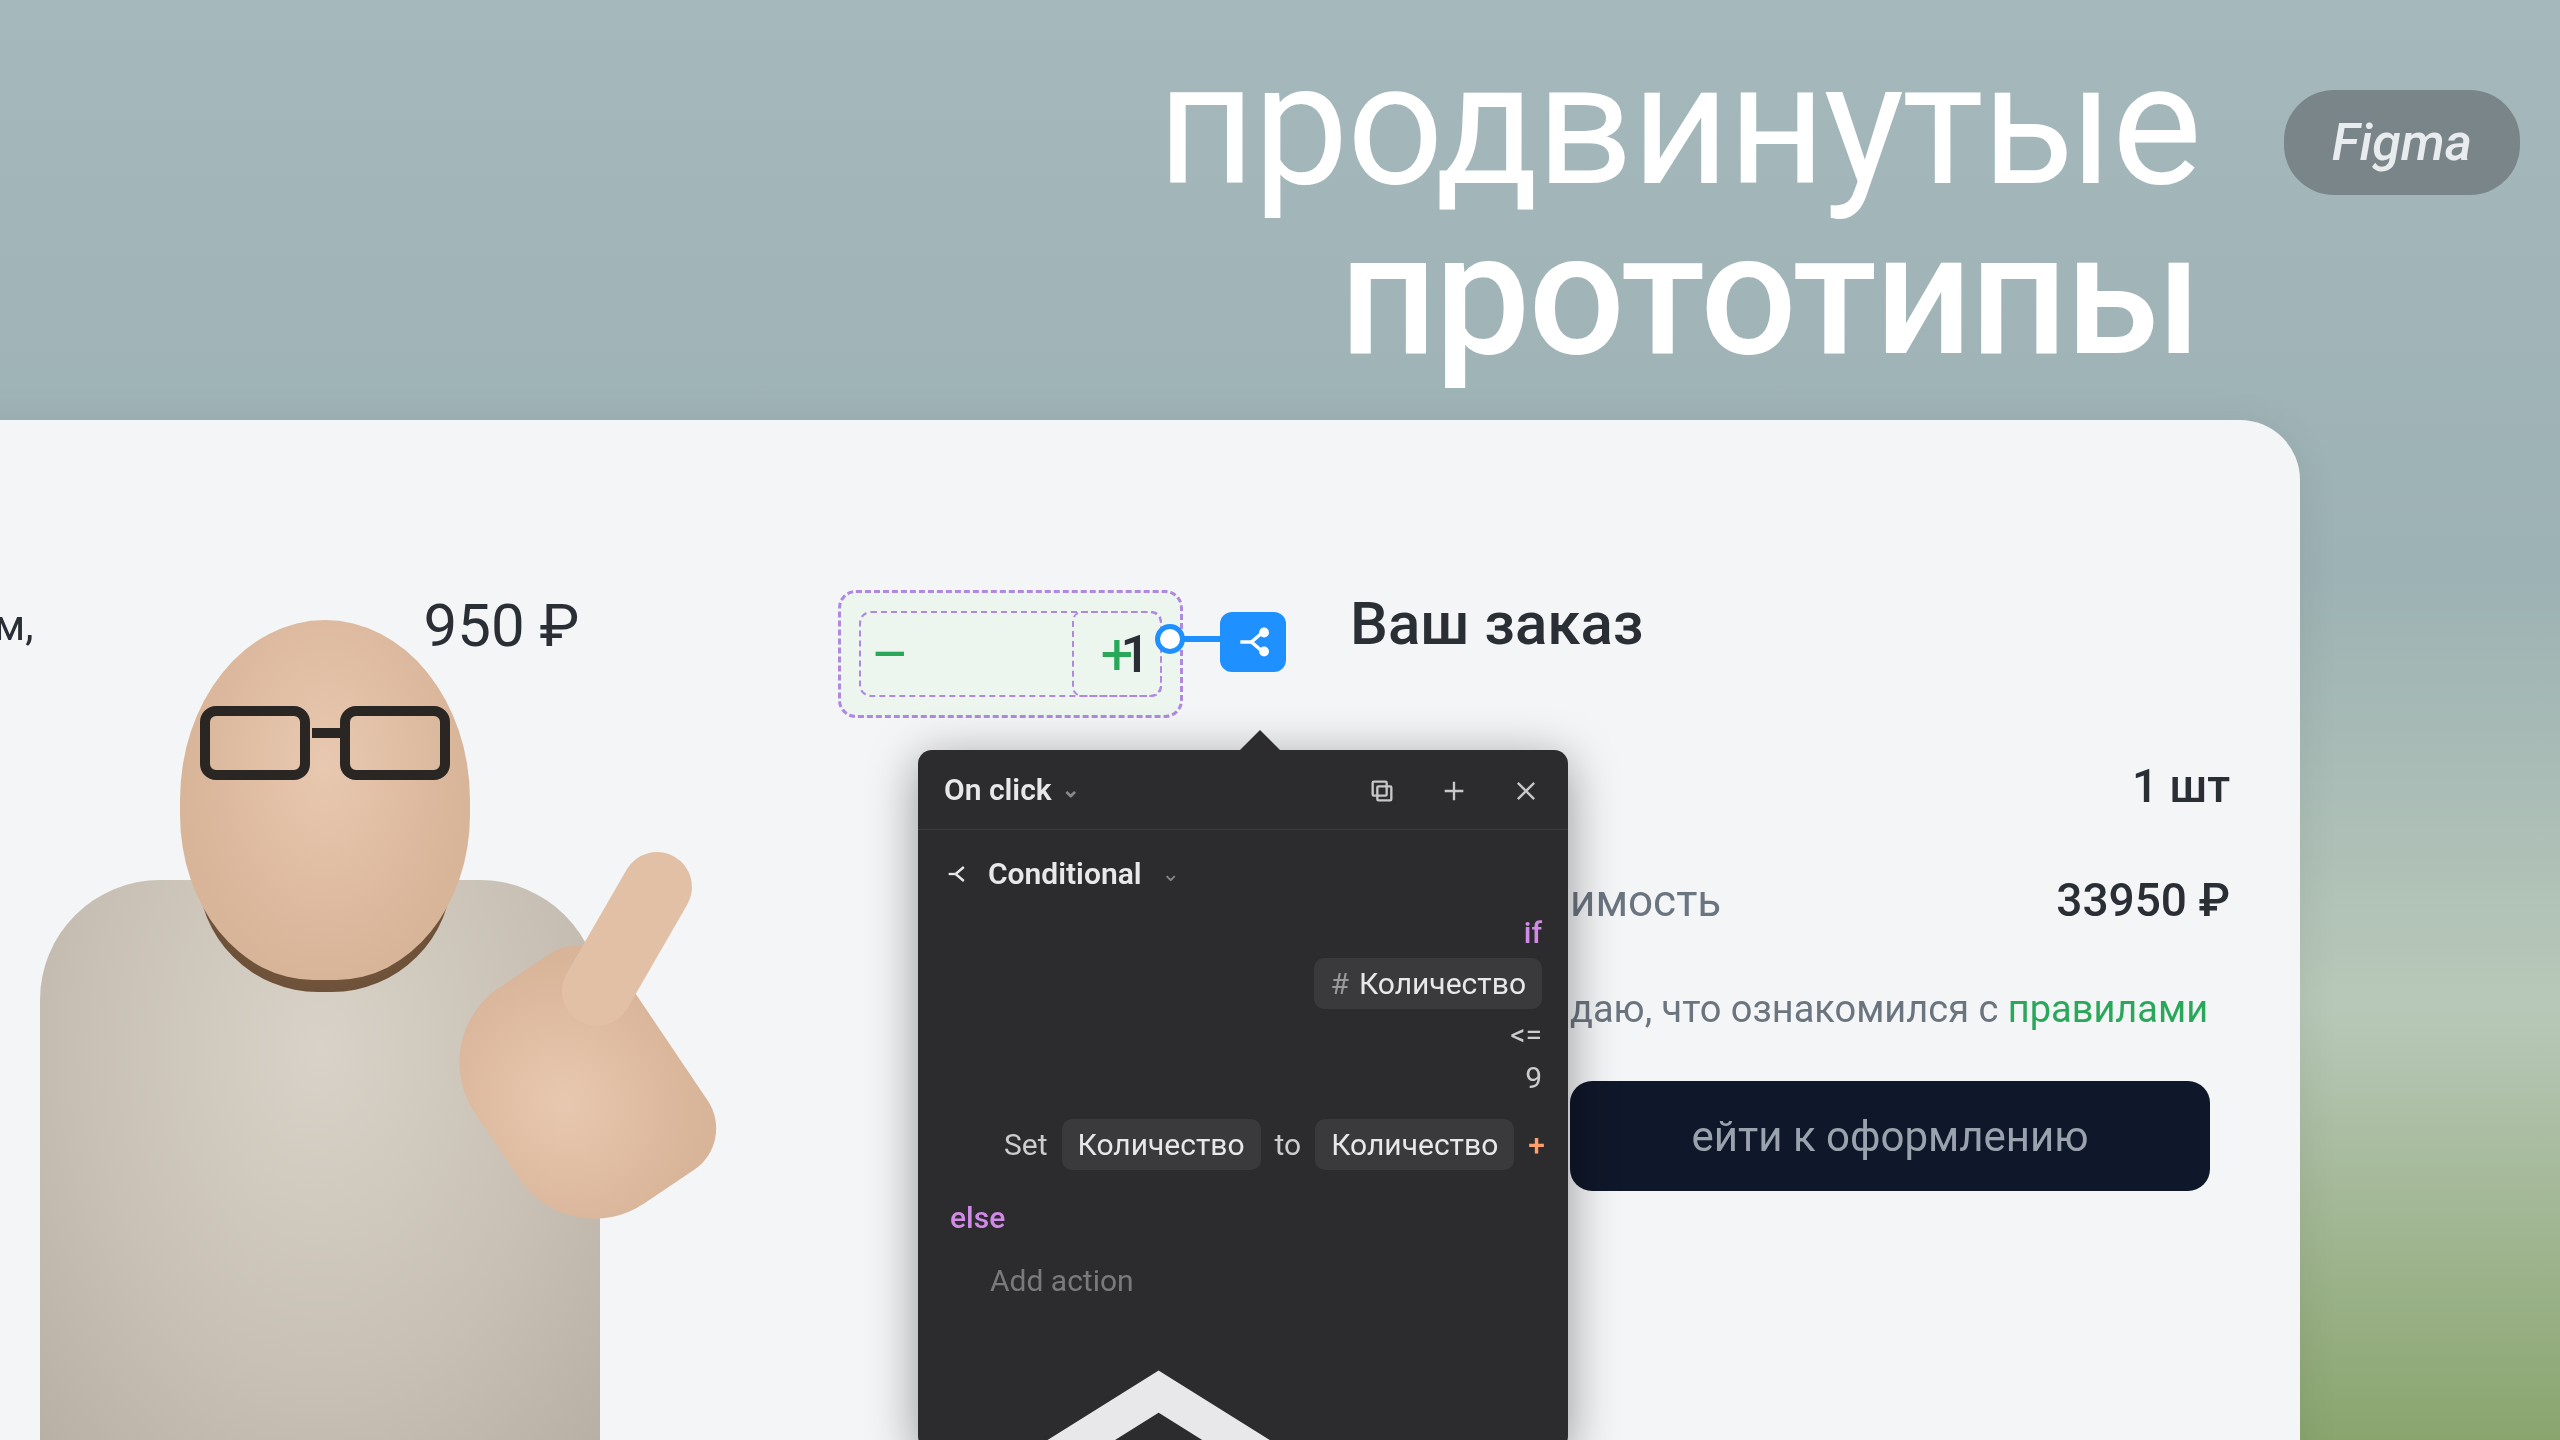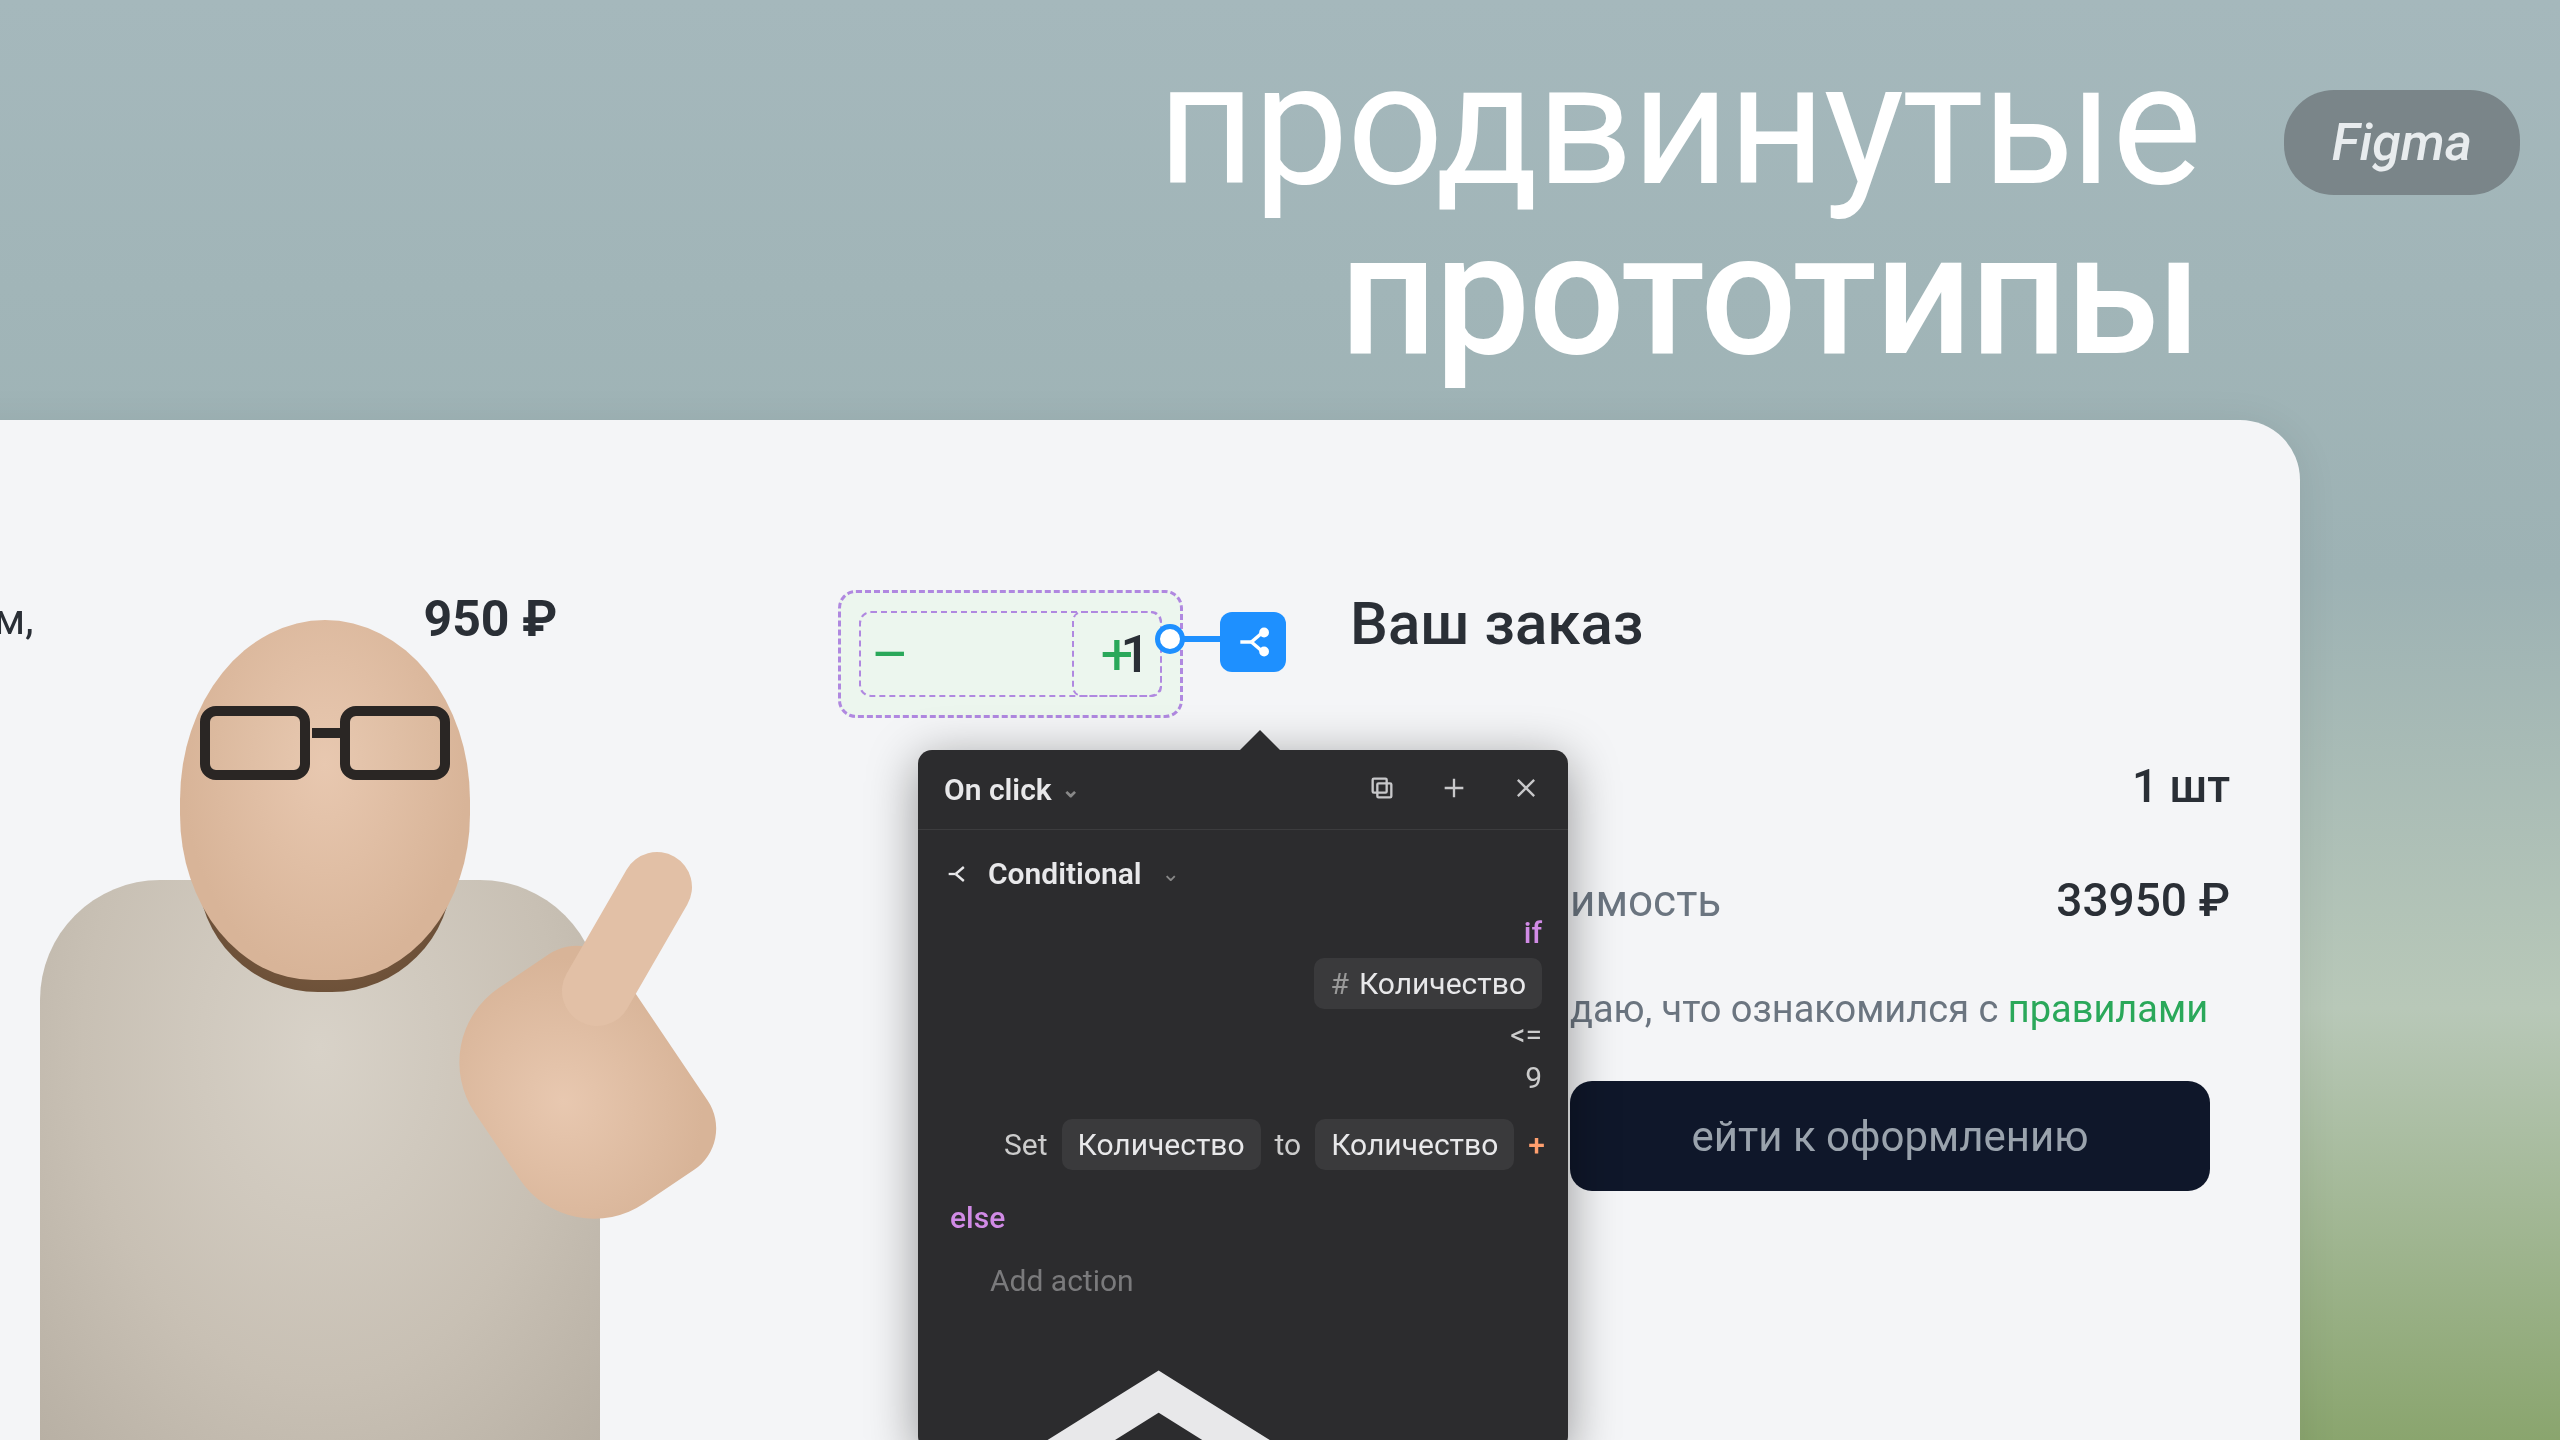--- a/index.html
+++ b/index.html
@@ -60,23 +60,23 @@
     left: 480px;
     display: flex;
     align-items: center;
     gap: 40px;
   }
   .meta {
     font-size: 42px;
     color: #2a2f36;
   }
   .price {
-    font-size: 50px;
+    font-size: 60px;
     color: #2a2f36;
-    font-weight: 700;
+    font-weight: 400;
     margin-left: 350px;
   }
   .stepper {
     position: absolute;
     top: 590px;
     left: 838px;
     width: 345px;
     height: 128px;
     background: #ecf6ee;
     border: 3px dashed #b088e0;
@@ -209,21 +209,21 @@
     content: '';
     position: absolute;
     top: -20px;
     left: 320px;
     border-left: 22px solid transparent;
     border-right: 22px solid transparent;
     border-bottom: 22px solid #2c2c2e;
   }
   .pp-header {
     display: flex;
-    align-items: flex-start;
+    align-items: flex-end;
     padding: 22px 26px;
     border-bottom: 1px solid #3c3c3e;
   }
   .pp-trigger {
     font-weight: 600;
     display: flex;
     align-items: center;
     gap: 10px;
   }
   .pp-trigger .chev { font-size: 22px; color: #888; }

